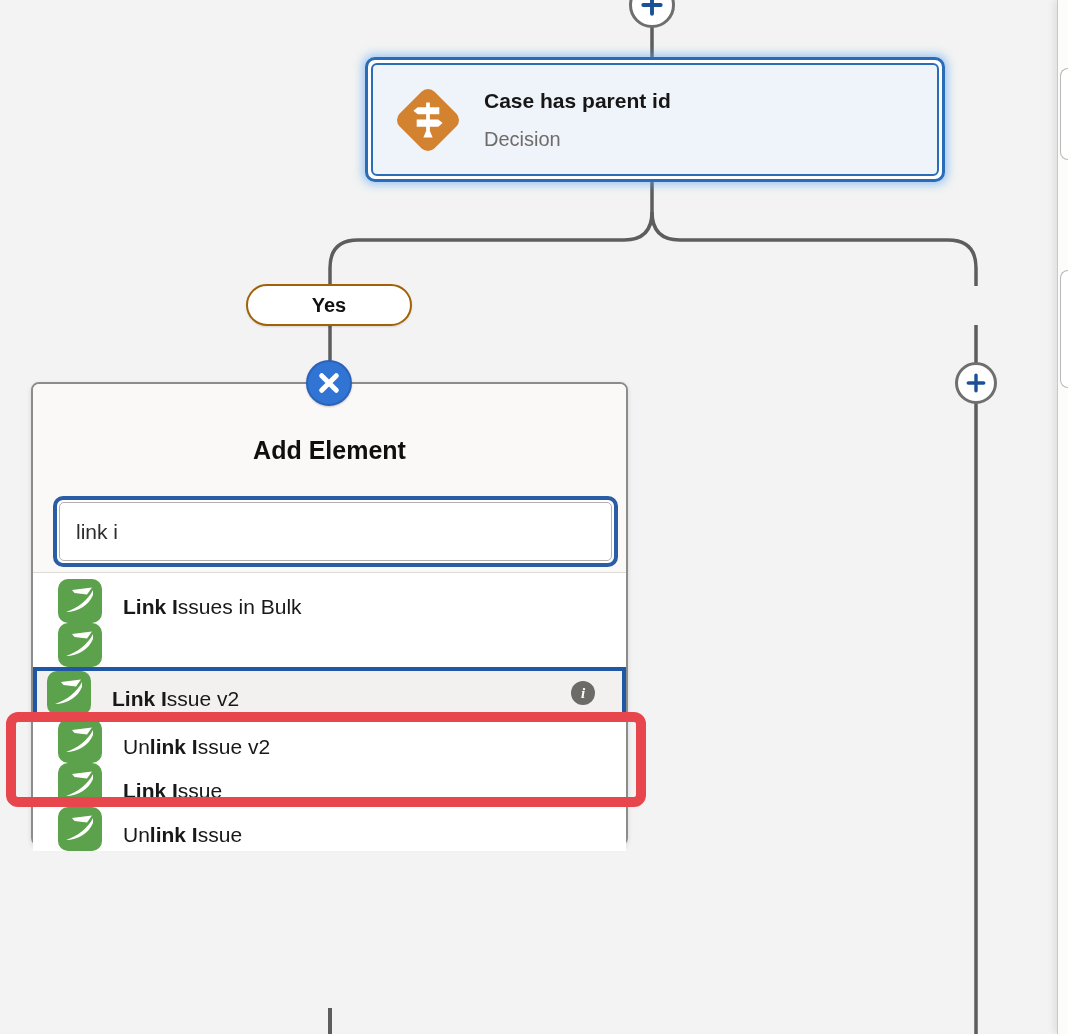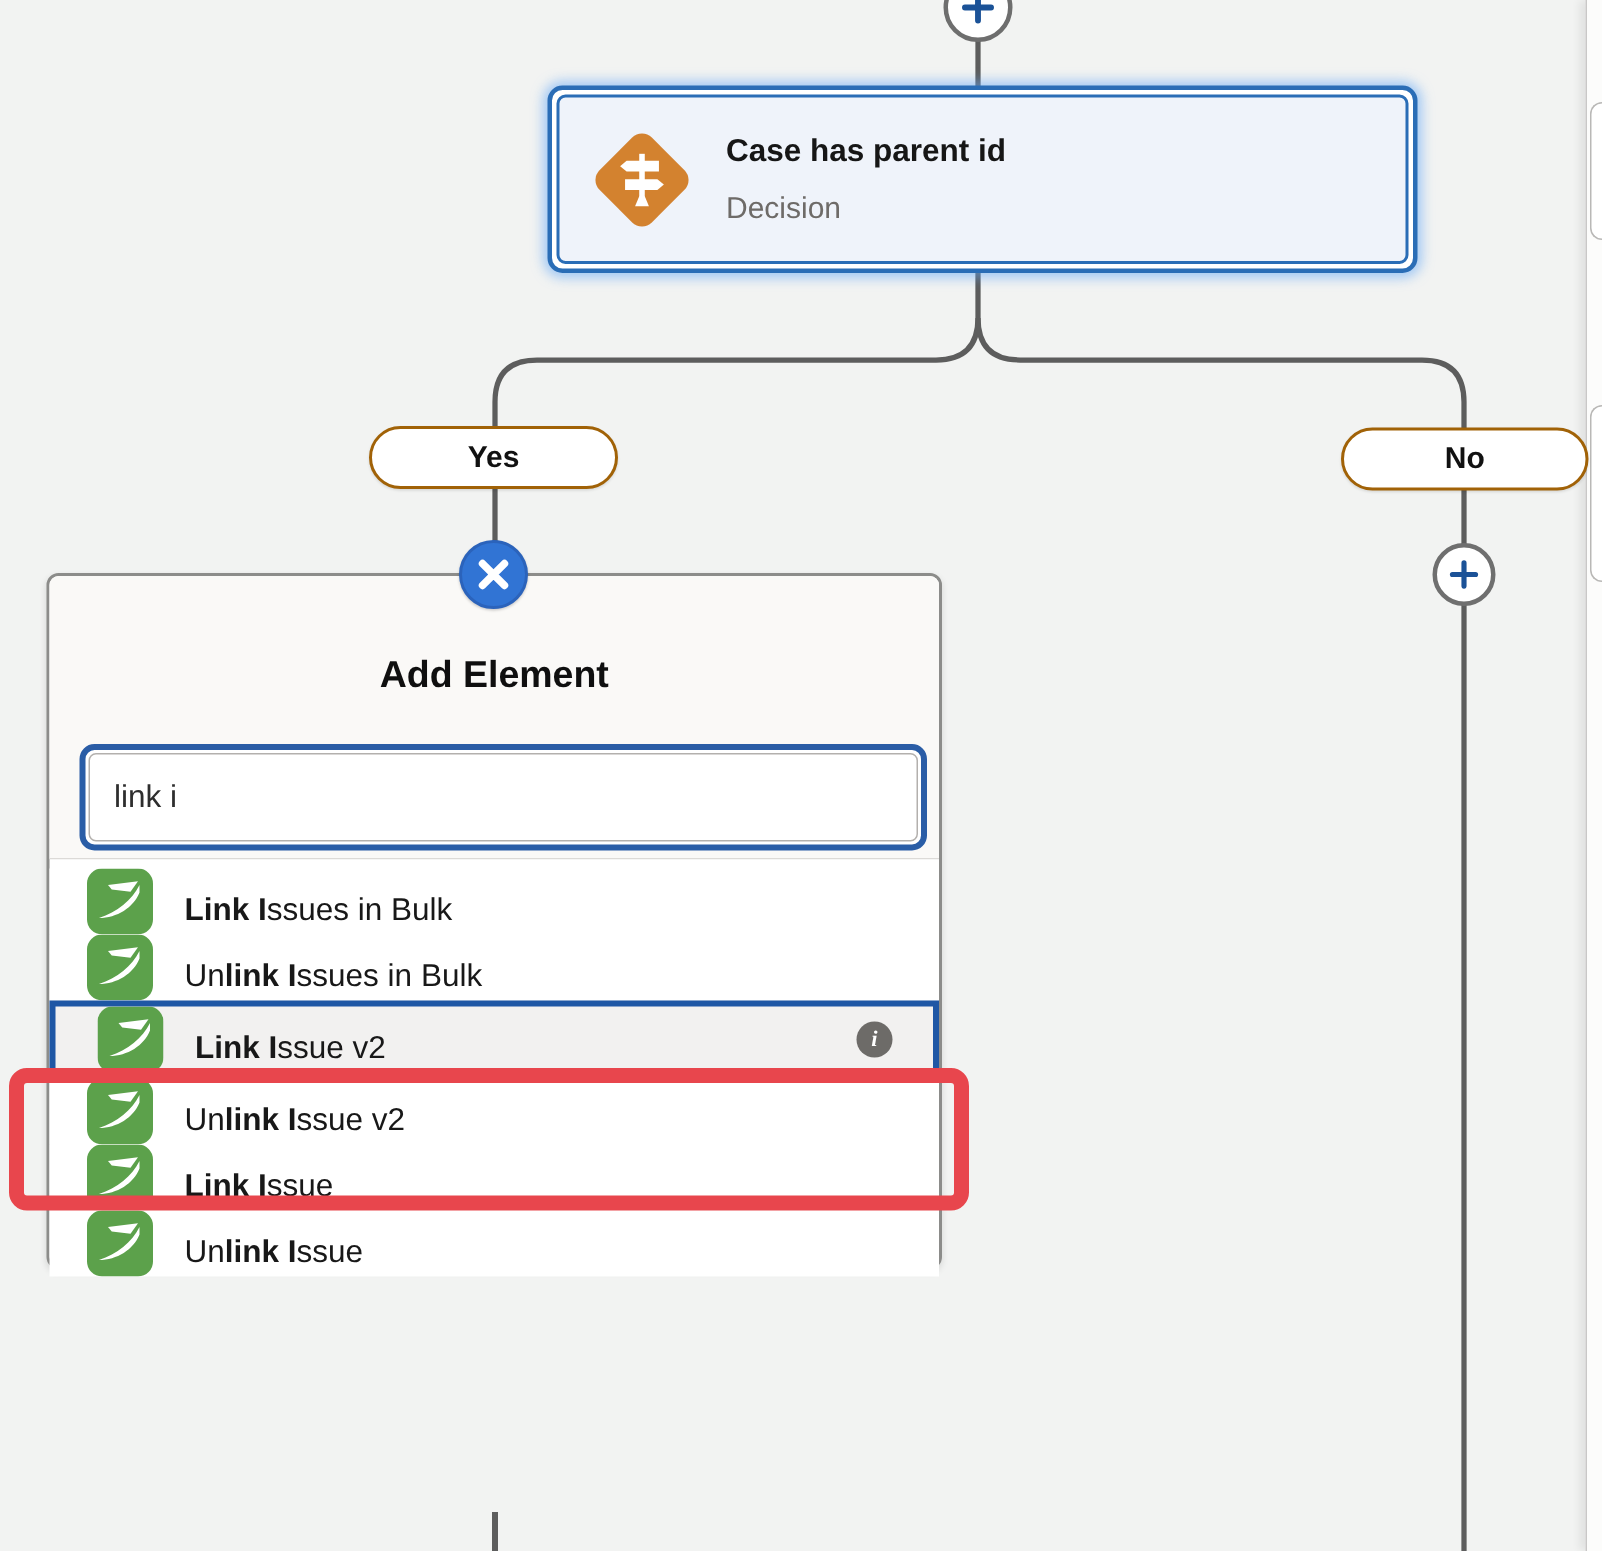--- a/index.html
+++ b/index.html
@@ -36,21 +36,21 @@
     box-shadow:0 2px 5px rgba(0,0,0,.12);}
   .popup-header{position:absolute;left:0;top:0;right:0;height:188px;background:#faf9f7;border-radius:6px 6px 0 0;
     border-bottom:1px solid #dcdad7;}
   .popup-title{position:absolute;left:0;right:0;top:52px;text-align:center;font-size:25px;font-weight:bold;color:#0f0f0f;}
   .search-wrap{position:absolute;left:20px;top:112px;width:553px;height:59px;border:4px solid #2a5da6;border-radius:10px;
     background:#fff;padding:2px;}
   .search-input{width:100%;height:100%;box-sizing:border-box;border:1px solid #b3b0ad;border-radius:5px;
     font-family:"Liberation Sans",sans-serif;font-size:21px;color:#2e2e2e;padding:0 16px;outline:none;background:#fff;}
   .list{position:absolute;left:0;right:0;top:189px;bottom:0;display:flex;flex-direction:column;padding-top:6px;box-sizing:border-box;}
   .list-row{flex:1;display:flex;align-items:center;padding-left:25px;box-sizing:border-box;position:relative;background:#fff;}
-  .list-row.selected{background:#f2f1f0;border:4px solid #1f57a5;padding-left:28px;}
+  .list-row.selected{background:#f2f1f0;border:4px solid #1f57a5;padding-left:10px;}
   .z-icon{width:44px;height:44px;flex:0 0 auto;}
   .row-label{margin-left:21px;font-size:21px;color:#181818;margin-top:12px;}
   .row-label b{font-weight:bold;}
   .info-badge{position:absolute;right:27px;top:50%;transform:translateY(-50%);width:24px;height:24px;border-radius:50%;
     background:#6d6b68;color:#fff;display:flex;align-items:center;justify-content:center;
     font-family:"Liberation Serif",serif;font-weight:bold;font-style:italic;font-size:15px;}
 
   
   .red-box{position:absolute;left:6px;top:712px;width:640px;height:95px;border:10px solid #e8464d;
     border-radius:12px;box-sizing:border-box;z-index:5;pointer-events:none;}
@@ -99,21 +99,20 @@
         <polygon points="32.5,54 41.5,54 38.8,47.5 35.2,47.5" fill="#fff"></polygon>
       </svg>
       <div class="decision-text">
         <div class="decision-title">Case has parent id</div>
         <div class="decision-sub">Decision</div>
       </div>
     </div>
   </div>
 
   <div class="pill pill-yes">Yes</div>
-  <div class="pill pill-no">No</div>
 
   <div class="circle-btn close-node">
     <svg width="46" height="46" viewBox="0 0 46 46">
       <path d="M15 15 L31 31 M31 15 L15 31" stroke="#fff" stroke-width="5.5" stroke-linecap="round" fill="none"></path>
     </svg>
   </div>
 
   <div class="circle-btn no-plus">
     <svg width="42" height="42" viewBox="0 0 42 42">
       <path d="M12 21 H30 M21 12 V30" stroke="#1b5297" stroke-width="4" stroke-linecap="round" fill="none"></path>
@@ -137,21 +136,20 @@
         </svg>
         <span class="row-label"><span></span><b>Link I</b><span>ssues in Bulk</span></span>
       </div>
 
       <div class="list-row">
         <svg class="z-icon" viewBox="0 0 44 44">
           <rect x="0" y="0" width="44" height="44" rx="10" fill="#5ca14b"></rect>
           <path d="M14 11 L34 8.5 L29 15.5 L16.5 14 Z" fill="#fff"></path>
           <path d="M35 11 C30 21 20 29 8 33 C20 33 31 26 35 16 Z" fill="#fff"></path>
         </svg>
-        <span class="row-label"><span>Un</span><b>link I</b><span>ssues in Bulk</span></span>
       </div>
 
       <div class="list-row selected">
         <svg class="z-icon" viewBox="0 0 44 44">
           <rect x="0" y="0" width="44" height="44" rx="10" fill="#5ca14b"></rect>
           <path d="M14 11 L34 8.5 L29 15.5 L16.5 14 Z" fill="#fff"></path>
           <path d="M35 11 C30 21 20 29 8 33 C20 33 31 26 35 16 Z" fill="#fff"></path>
         </svg>
         <span class="row-label"><span></span><b>Link I</b><span>ssue v2</span></span>
         <span class="info-badge">i</span>

